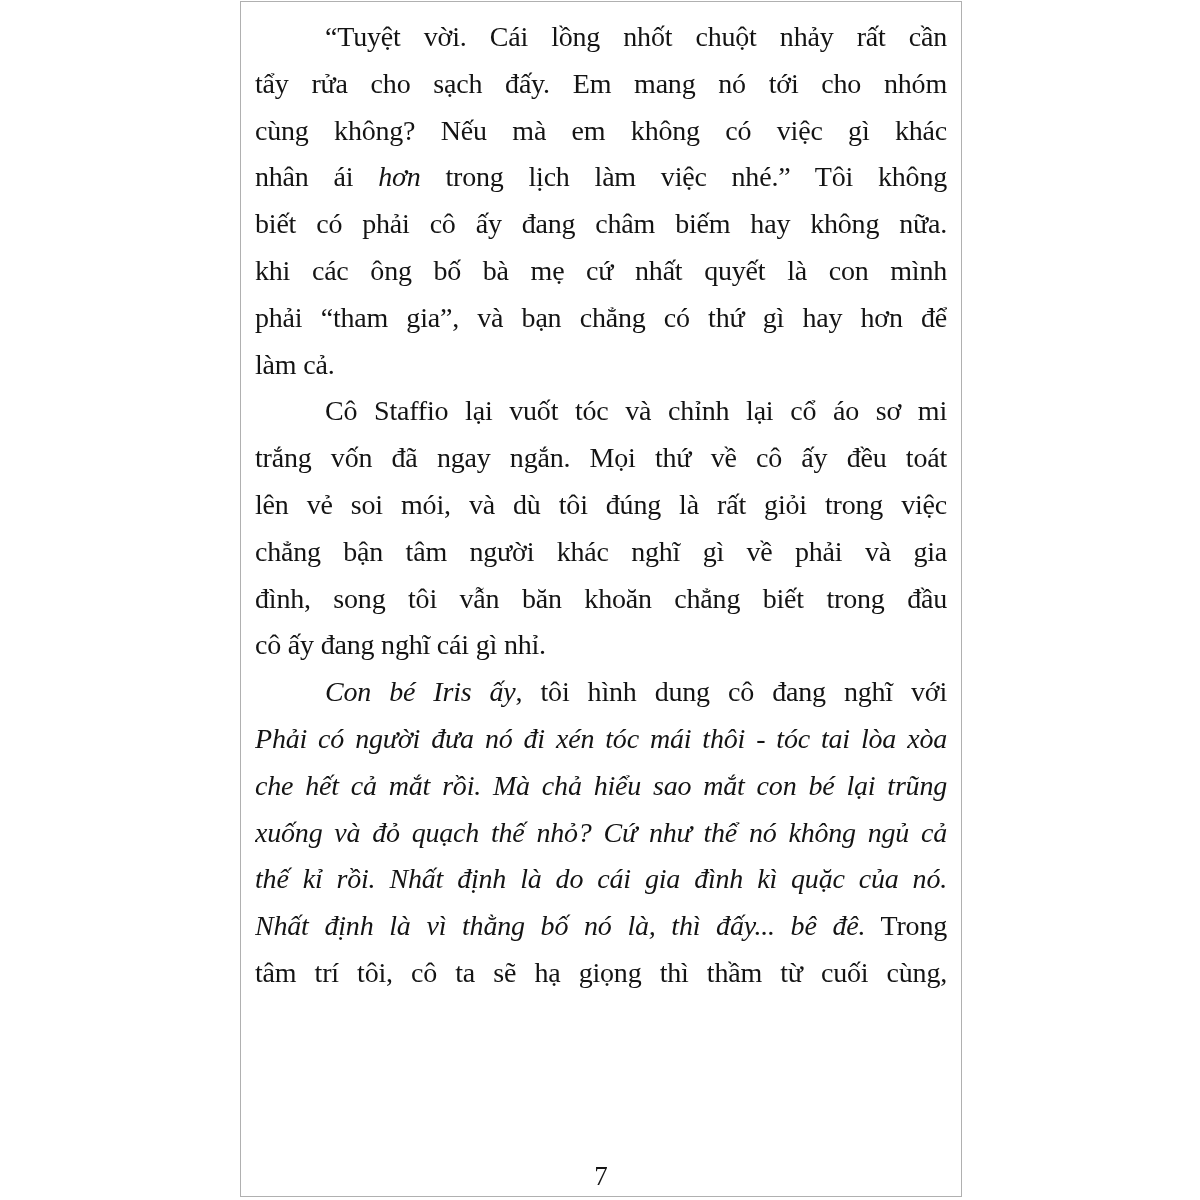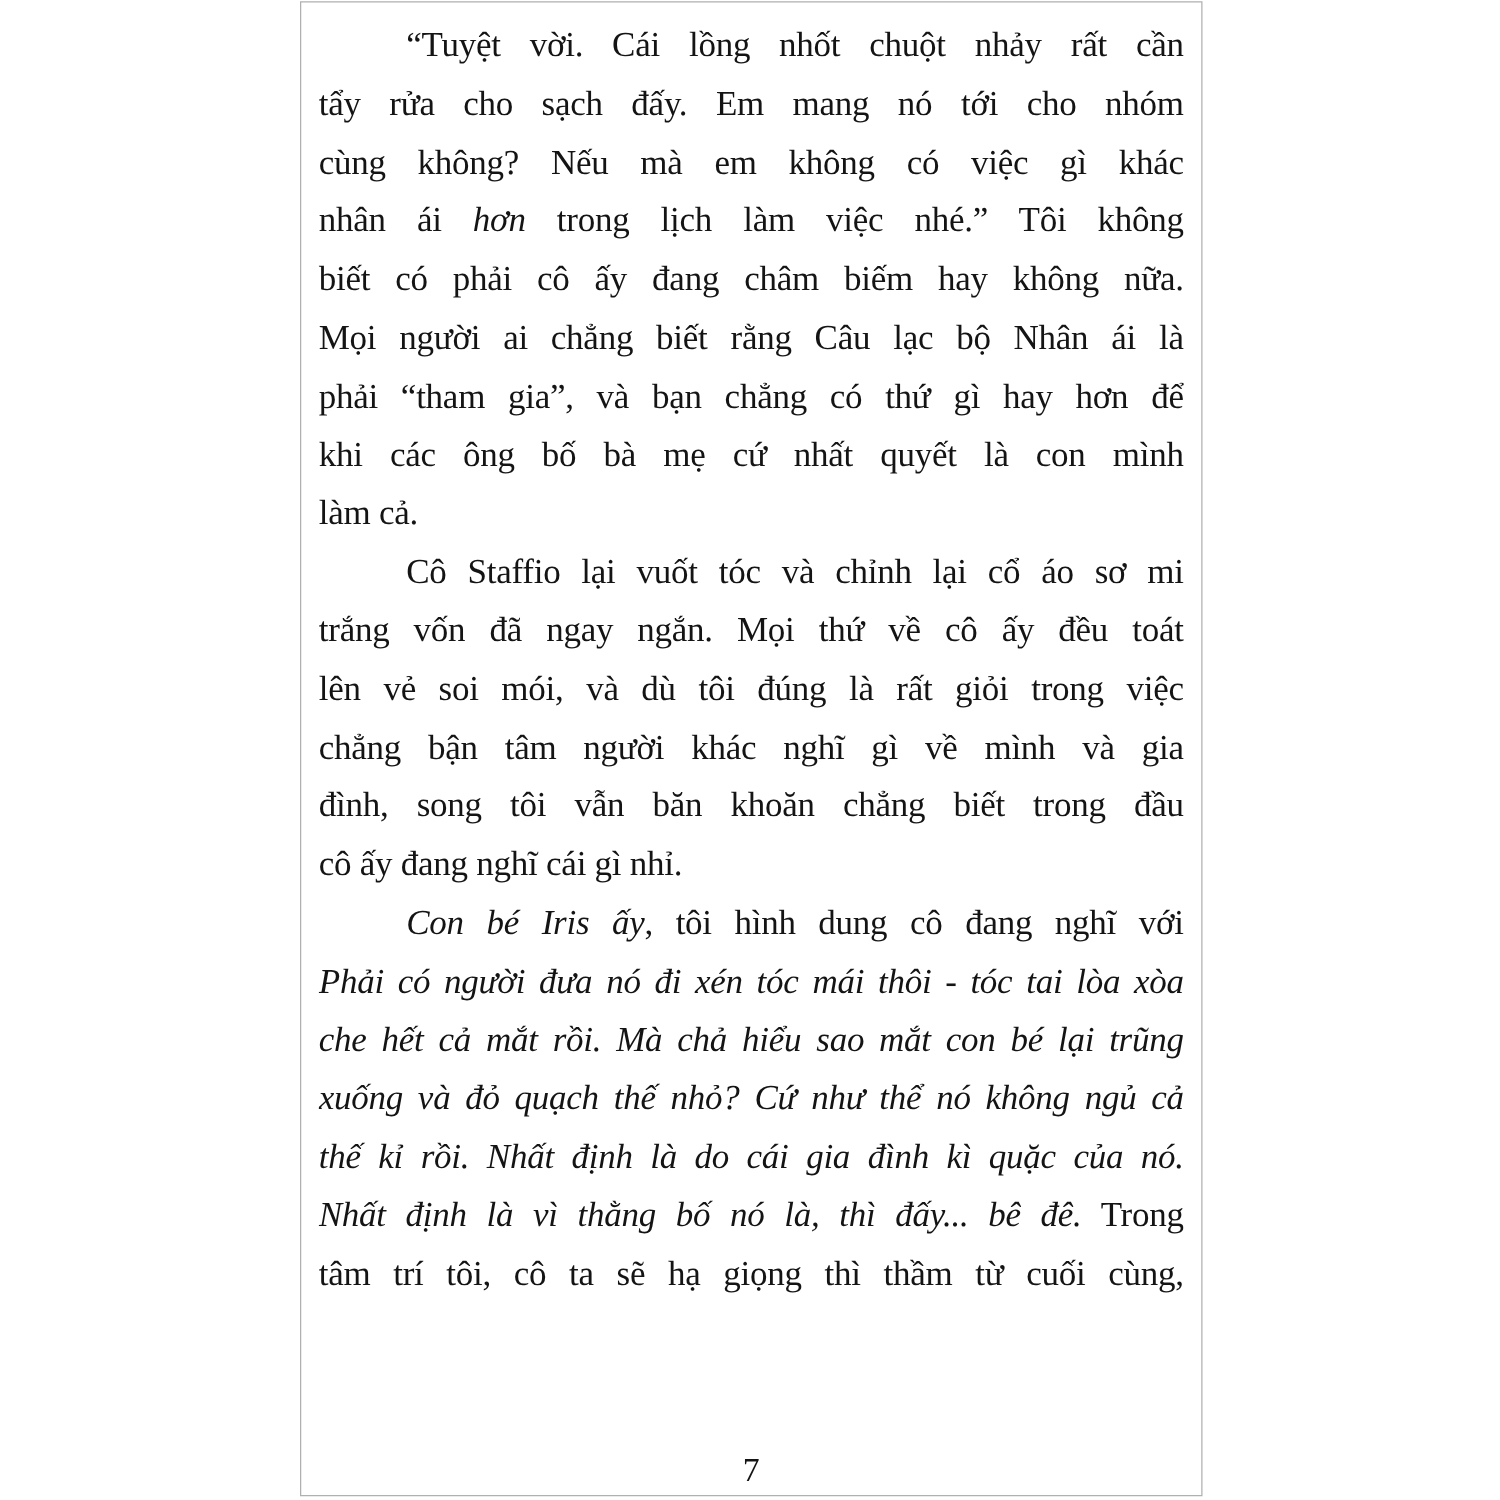--- a/index.html
+++ b/index.html
@@ -60,30 +60,29 @@
 <body>
 
 <div class="book-page">
   <div class="text-block" id="text-block">
       <div class="paragraph">
         <div class="line indent" style=""><span>“Tuyệt vời. Cái lồng nhốt chuột nhảy rất cần</span></div>
         <div class="line" style=""><span>tẩy rửa cho sạch đấy. Em mang nó tới cho nhóm</span></div>
         <div class="line" style=""><span>cùng không? Nếu mà em không có việc gì khác</span></div>
         <div class="line" style=""><span>nhân ái </span><span class="it">hơn</span><span> trong lịch làm việc nhé.” Tôi không</span></div>
         <div class="line" style=""><span>biết có phải cô ấy đang châm biếm hay không nữa.</span></div>
-        <div class="line" style=""><span>Mọi người ai chẳng biết rằng Câu lạc bộ Nhân ái là</span></div>
+        <div class="line" style=""><span>khi các ông bố bà mẹ cứ nhất quyết là con mình</span></div>
         <div class="line" style=""><span>phải “tham gia”, và bạn chẳng có thứ gì hay hơn để</span></div>
-        <div class="line" style=""><span>khi các ông bố bà mẹ cứ nhất quyết là con mình</span></div>
         <div class="line para-end" style=""><span>làm cả.</span></div>
       </div>
       <div class="paragraph">
         <div class="line indent" style=""><span>Cô Staffio lại vuốt tóc và chỉnh lại cổ áo sơ mi</span></div>
         <div class="line" style=""><span>trắng vốn đã ngay ngắn. Mọi thứ về cô ấy đều toát</span></div>
         <div class="line" style=""><span>lên vẻ soi mói, và dù tôi đúng là rất giỏi trong việc</span></div>
-        <div class="line" style=""><span>chẳng bận tâm người khác nghĩ gì về mình và gia</span></div>
+        <div class="line" style=""><span>chẳng bận tâm người khác nghĩ gì về phải và gia</span></div>
         <div class="line" style=""><span>đình, song tôi vẫn băn khoăn chẳng biết trong đầu</span></div>
         <div class="line para-end" style=""><span>cô ấy đang nghĩ cái gì nhỉ.</span></div>
       </div>
       <div class="paragraph">
         <div class="line indent" style=""><span class="it">Con bé Iris ấy</span><span>, tôi hình dung cô đang nghĩ với</span></div>
         <div class="line" style=""><span class="it">Phải có người đưa nó đi xén tóc mái thôi - tóc tai lòa xòa</span></div>
         <div class="line" style=""><span class="it">che hết cả mắt rồi. Mà chả hiểu sao mắt con bé lại trũng</span></div>
         <div class="line" style=""><span class="it">xuống và đỏ quạch thế nhỏ? Cứ như thể nó không ngủ cả</span></div>
         <div class="line" style=""><span class="it">thế kỉ rồi. Nhất định là do cái gia đình kì quặc của nó.</span></div>
         <div class="line" style=""><span class="it">Nhất định là vì thằng bố nó là, thì đấy... bê đê.</span><span> Trong</span></div>

